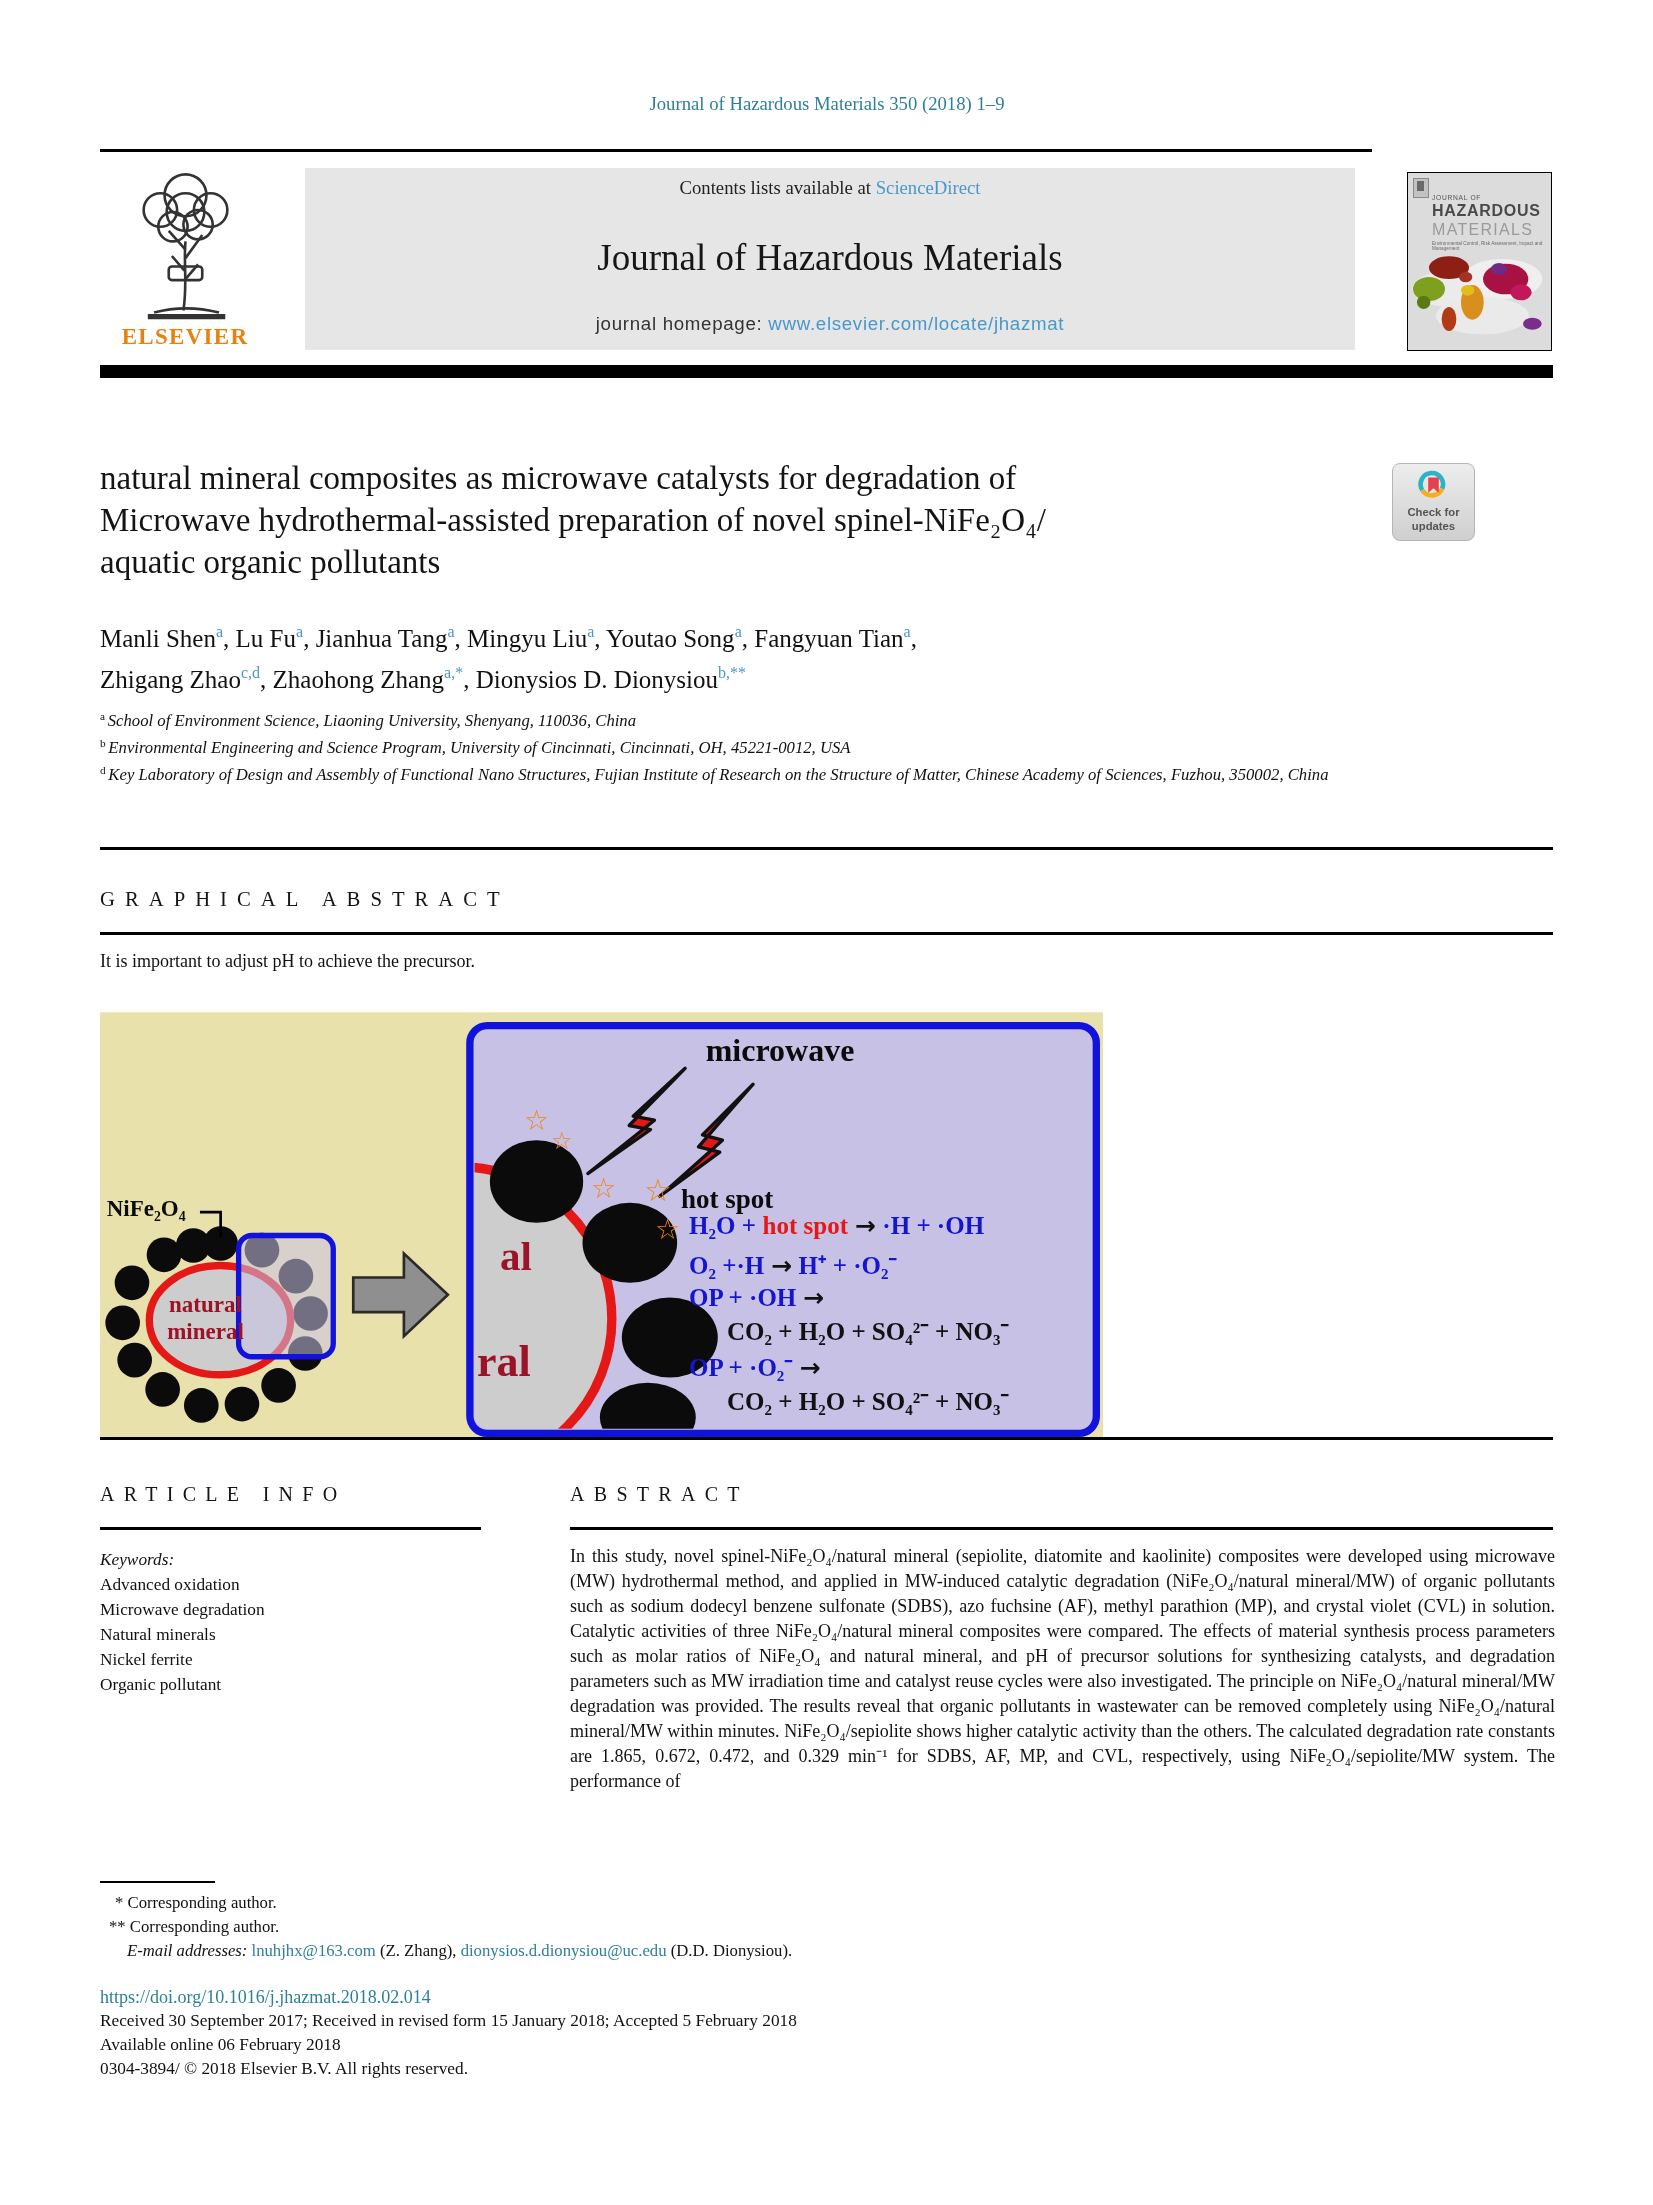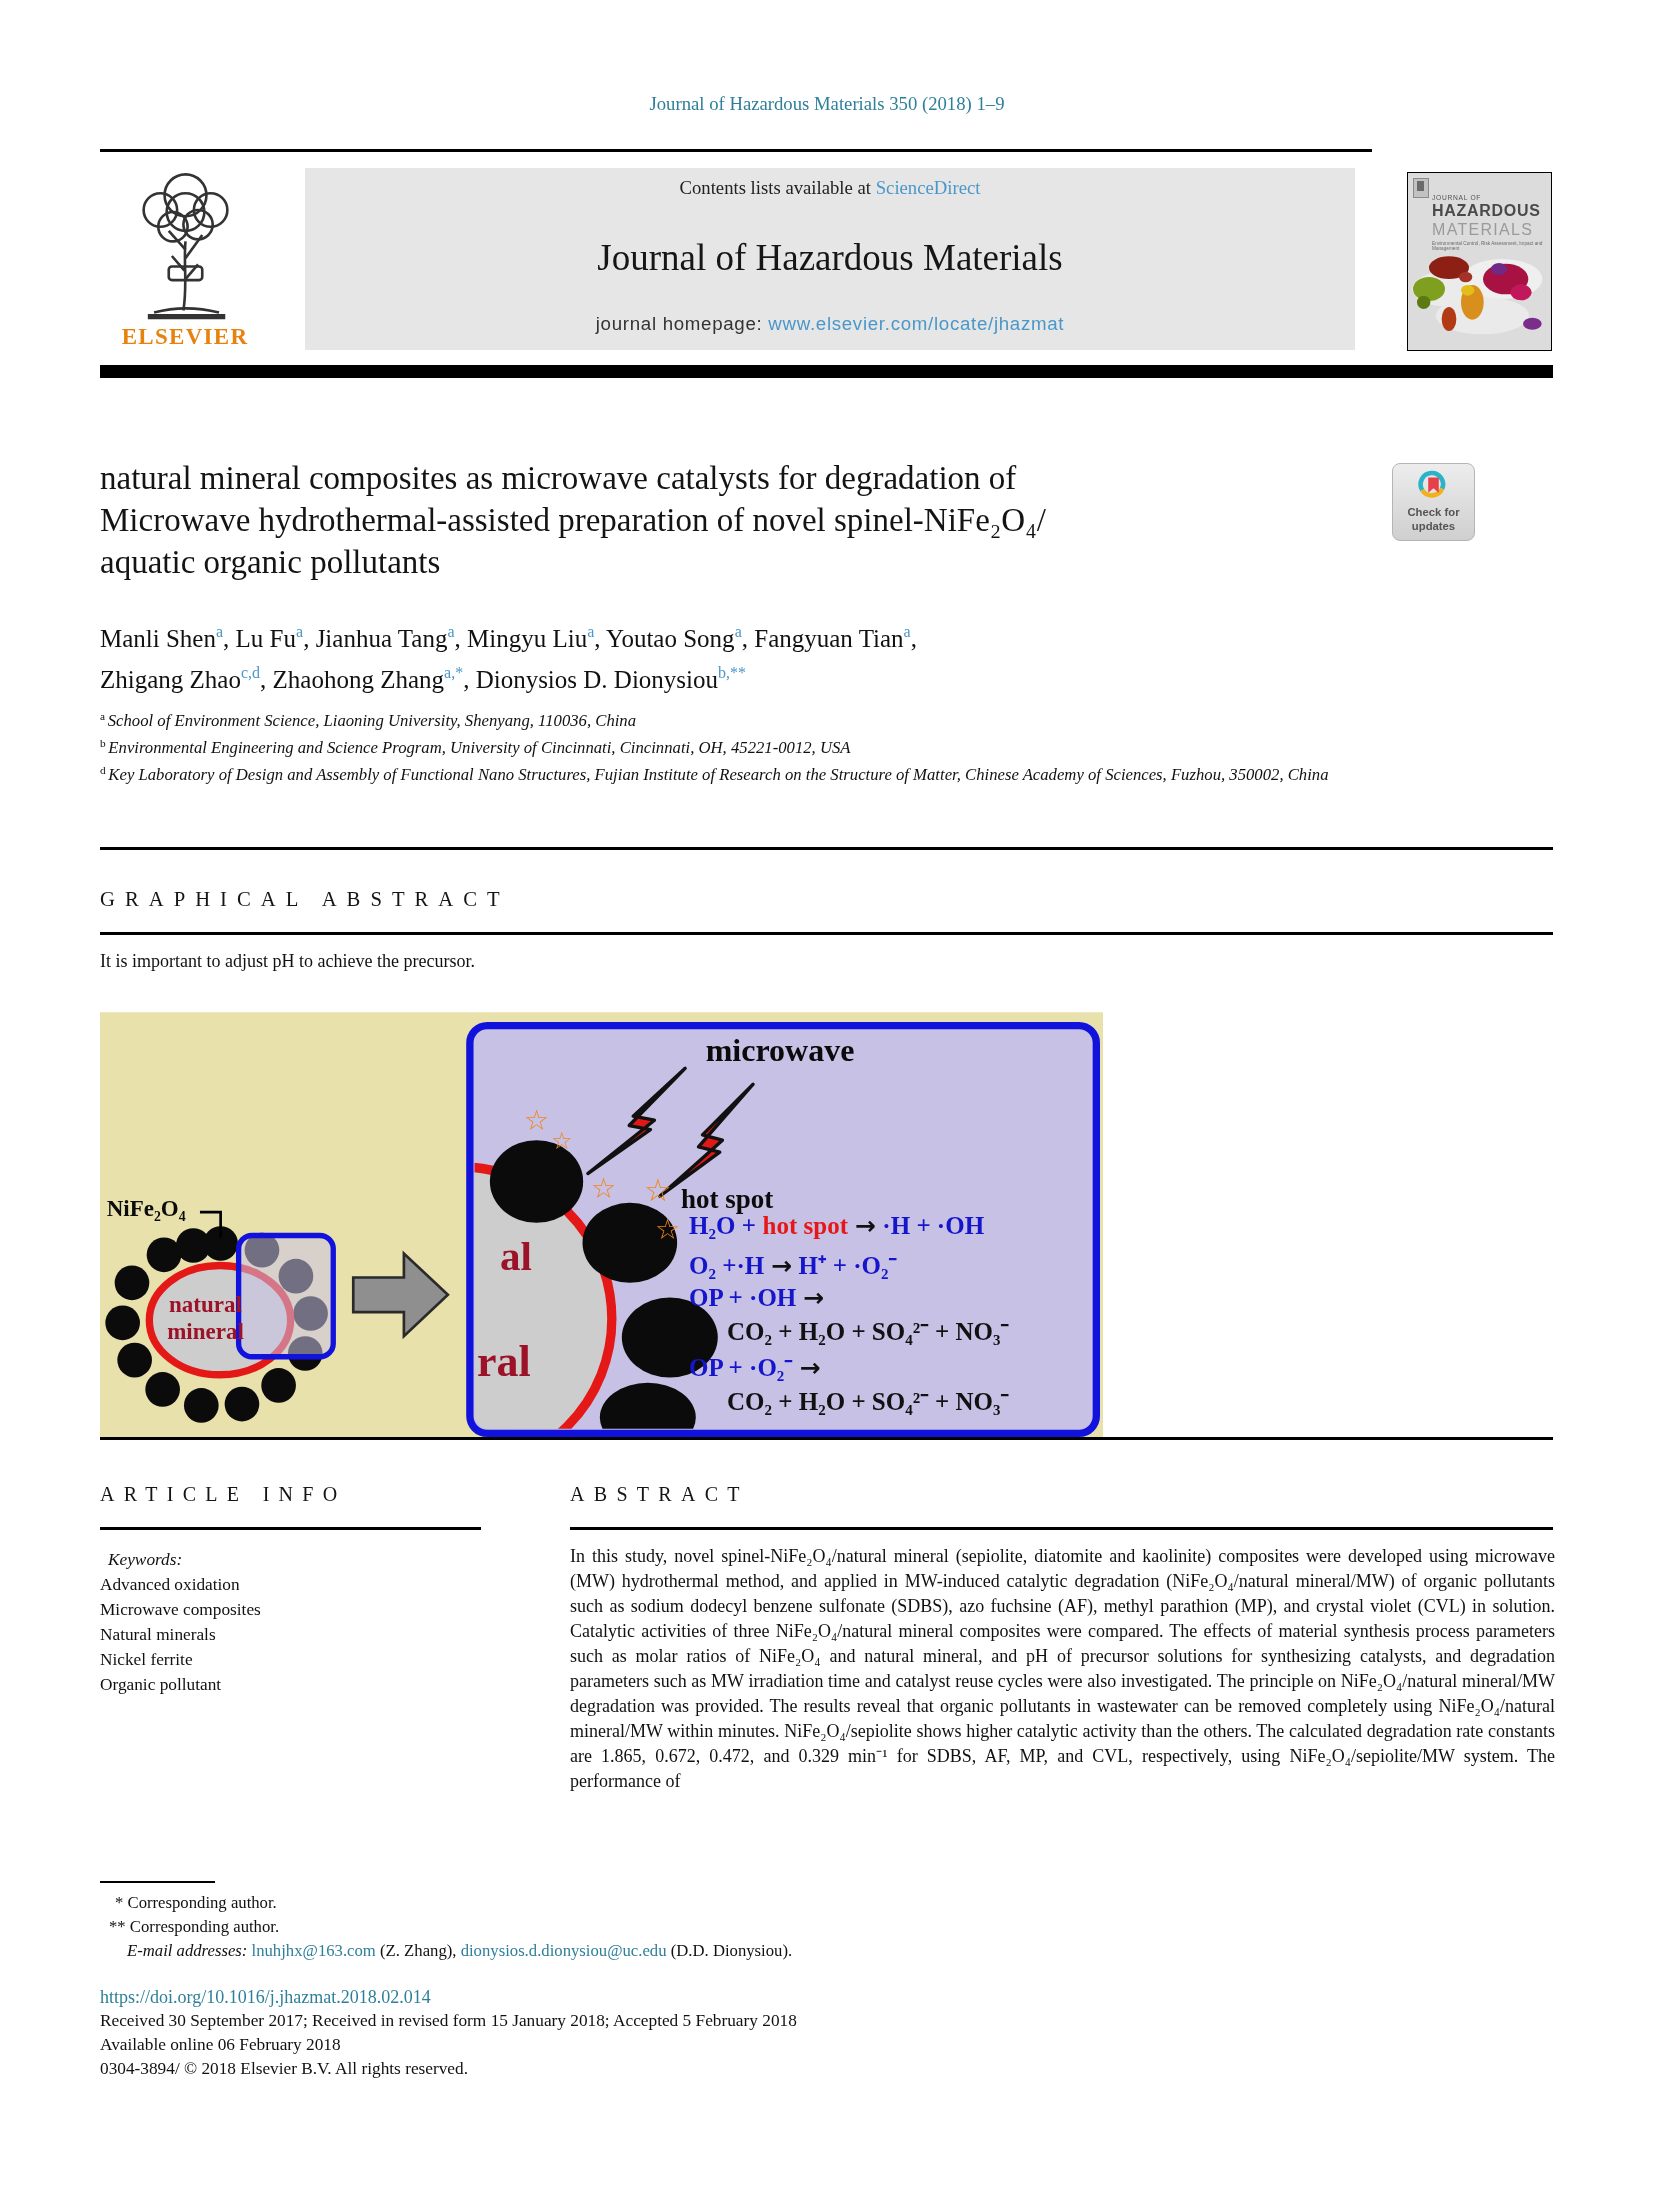--- a/index.html
+++ b/index.html
@@ -88,21 +88,21 @@
   .eq .arr{color:#111;font-family:"DejaVu Sans",sans-serif;margin:0 6.7px;}
   .eq.prod{left:627px;color:#111;}
   .eq1{top:199px;} .eq2{top:235px;} .eq3{top:271px;} .p1{top:301px;} .eq4{top:337px;} .p2{top:371px;}
 
   
   .ai-header{top:1483px;left:100px;font-size:20px;letter-spacing:9.3px;color:#151515;}
   .ab-header{top:1483px;left:570px;font-size:20px;letter-spacing:9.3px;color:#151515;}
   .rule-ai{top:1527px;left:100px;width:381px;height:2.7px;background:#000;}
   .rule-ab{top:1527px;left:570px;width:983px;height:2.7px;background:#000;}
   .keywords{top:1547px;left:100px;width:400px;font-size:17.3px;line-height:25px;}
-  .kw-label{font-style:italic;margin-left:8px;}
+  .kw-label{font-style:italic;}
   .abstract{top:1544px;left:570px;width:985px;font-size:18px;line-height:25px;text-align:justify;color:#111;}
 
   
   .fn-rule{top:1881px;left:100px;width:115px;height:2px;background:#000;}
   .fn1{top:1893px;left:115px;font-size:16.7px;}
   .fn2{top:1917px;left:109px;font-size:16.7px;}
   .fn-email{top:1941px;left:127px;font-size:16.7px;}
   .fn-email .lbl{font-style:italic;}
   .fn-email .link{color:var(--link-teal,#2e7f99);}
   .doi{top:1987px;left:100px;font-size:18px;color:var(--link-teal,#2e7f99);}
@@ -289,21 +289,21 @@
 
   <div class="abs rule r3"></div>
   <div class="abs ai-header">ARTICLE INFO</div>
   <div class="abs ab-header">ABSTRACT</div>
   <div class="abs rule-ai"></div>
   <div class="abs rule-ab"></div>
 
   <div class="abs keywords">
     <div class="kw-label">Keywords:</div>
     <div>Advanced oxidation</div>
-    <div>Microwave composites</div>
+    <div>Microwave degradation</div>
     <div>Natural minerals</div>
     <div>Nickel ferrite</div>
     <div>Organic pollutant</div>
   </div>
 
   <div class="abs abstract">In this study, novel spinel-NiFe₂O₄/natural mineral (sepiolite, diatomite and kaolinite) composites were developed using microwave (MW) hydrothermal method, and applied in MW-induced catalytic degradation (NiFe₂O₄/natural mineral/MW) of organic pollutants such as sodium dodecyl benzene sulfonate (SDBS), azo fuchsine (AF), methyl parathion (MP), and crystal violet (CVL) in solution. Catalytic activities of three NiFe₂O₄/natural mineral composites were compared. The effects of material synthesis process parameters such as molar ratios of NiFe₂O₄ and natural mineral, and pH of precursor solutions for synthesizing catalysts, and degradation parameters such as MW irradiation time and catalyst reuse cycles were also investigated. The principle on NiFe₂O₄/natural mineral/MW degradation was provided. The results reveal that organic pollutants in wastewater can be removed completely using NiFe₂O₄/natural mineral/MW within minutes. NiFe₂O₄/sepiolite shows higher catalytic activity than the others. The calculated degradation rate constants are 1.865, 0.672, 0.472, and 0.329 min⁻¹ for SDBS, AF, MP, and CVL, respectively, using NiFe₂O₄/sepiolite/MW system. The performance of</div>
 
   <div class="abs fn-rule"></div>
   <div class="abs fn1">* Corresponding author.</div>
   <div class="abs fn2">** Corresponding author.</div>

